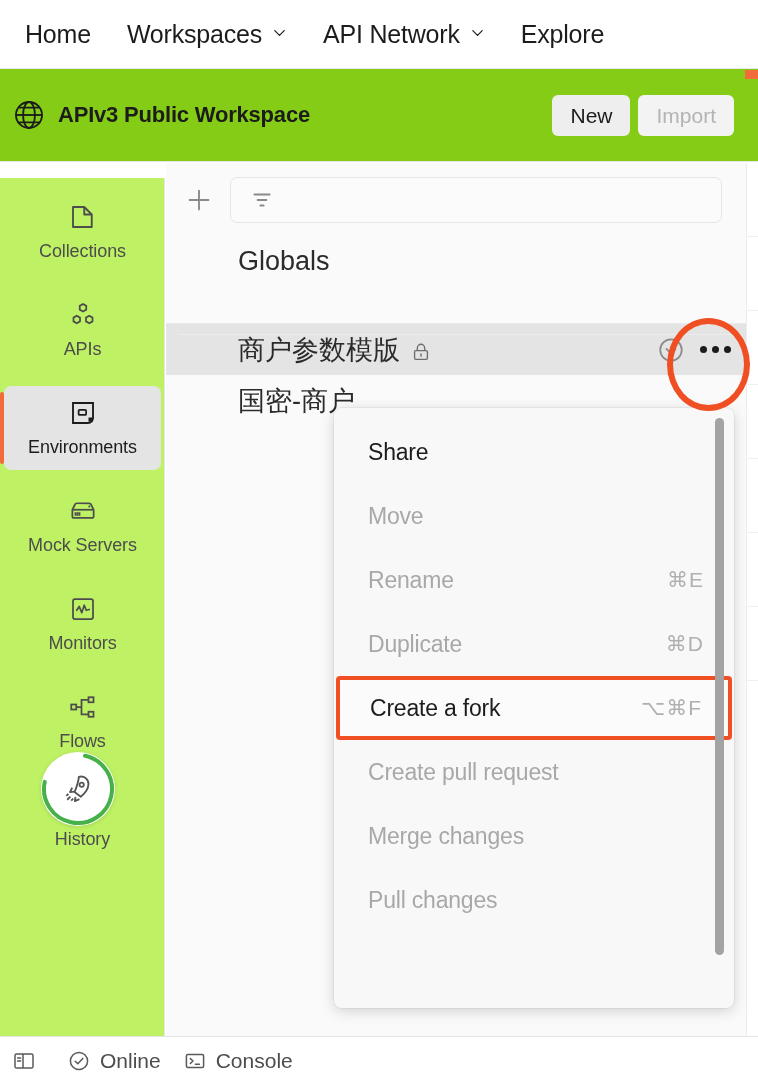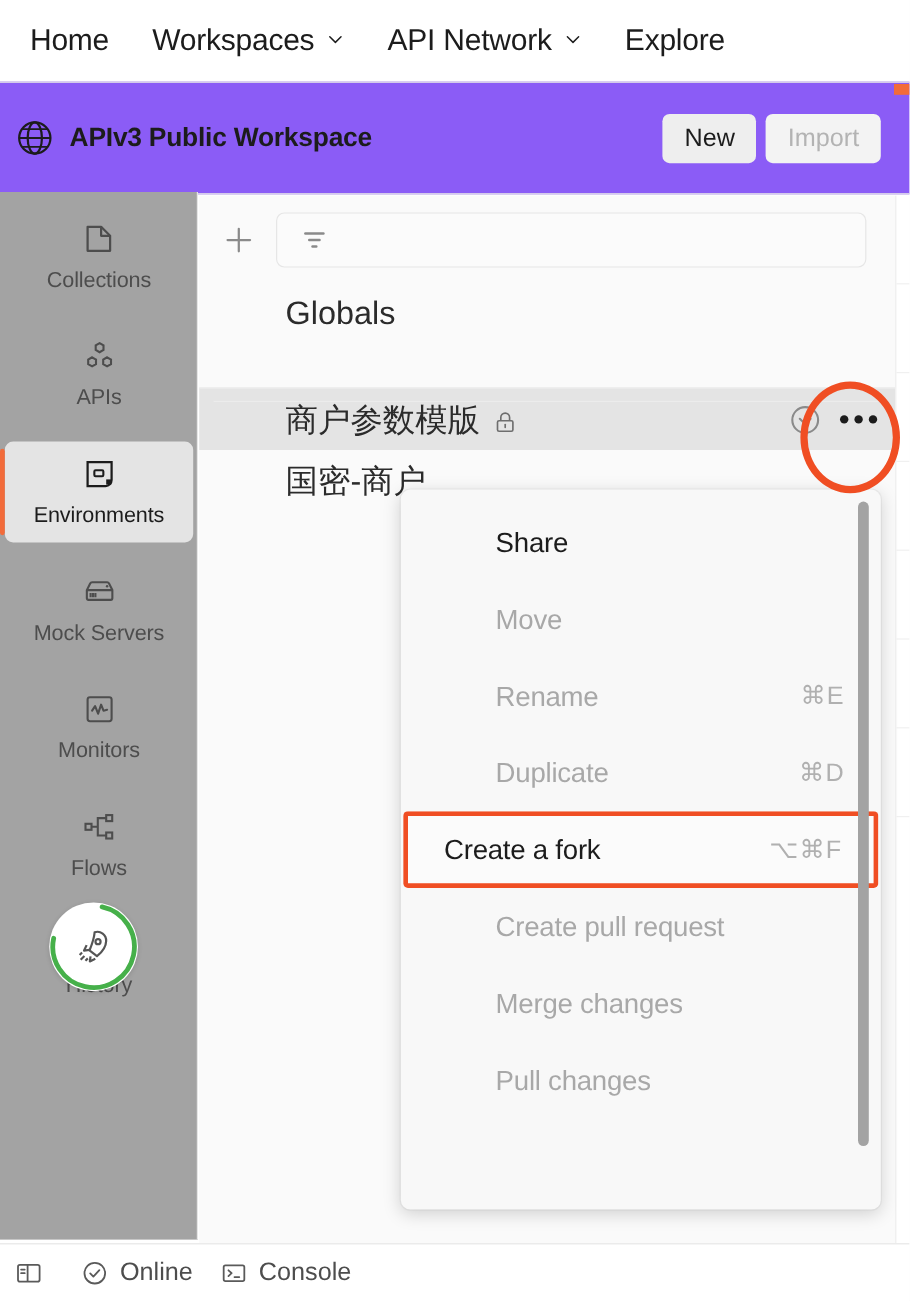--- a/index.html
+++ b/index.html
@@ -22,21 +22,21 @@
     display: flex; align-items: center; gap: 10px;
     font-size: 25px; color: #1c1c1c; letter-spacing: -0.2px;
     cursor: pointer; white-space: nowrap;
   }
   .chev { display: inline-block; width: 15px; height: 15px; position: relative; top: -2px; }
   .chev svg { display: block; }
 
   
   .ws-header {
     position: absolute; left: 0; top: 68px; width: 758px; height: 94px;
-    background: #8b5cf6;
+    background: #84cc16;
     border-top: 1px solid #e6e6e6;
     border-bottom: 1px solid #e6e6e6;
     display: flex; align-items: center;
     padding: 0 24px 0 12px;
   }
   .globe-icon { width: 34px; height: 34px; flex: 0 0 34px; margin-right: 12px; }
   .ws-title { font-size: 22px; font-weight: bold; color: #1c1c1c; letter-spacing: -0.2px; }
   .ws-actions { margin-left: auto; display: flex; gap: 8px; }
   .btn {
     border-radius: 6px; font-size: 21px; padding: 10px 18px;
@@ -45,22 +45,22 @@
   .btn-new { background: #eeeeee; color: #1c1c1c; font-weight: 500; }
   .btn-import { background: #f3f3f3; color: #b3b3b3; }
 
   .accent-strip {
     position: absolute; right: 0; top: 70px; width: 13px; height: 9px;
     background: #f26b3a;
   }
 
   
   .rail {
-    position: absolute; left: 0; top: 160px; width: 165px; height: 873px;
-    background: #a3a3a3;
+    position: absolute; left: 0; top: 178px; width: 165px; height: 873px;
+    background: #bef264;
     border-right: 1px solid #e6e6e6;
     padding-top: 12px;
   }
   .rail-item {
     position: relative; width: 157px; margin: 0 4px 14px 4px;
     padding: 12px 0 12px 0;
     display: flex; flex-direction: column; align-items: center; gap: 9px;
     border-radius: 7px; cursor: pointer;
   }
   .rail-item.active { background: #e4e4e4; }
@@ -136,21 +136,20 @@
   .menu {
     position: absolute; left: 334px; top: 408px; width: 400px; height: 600px;
     background: #f8f8f8; border-radius: 8px;
     box-shadow: 0 3px 14px rgba(0,0,0,0.17), 0 0 0 1px rgba(0,0,0,0.04);
     padding: 12px 0; z-index: 40;
   }
   .menu-item {
     display: flex; align-items: center; height: 64px;
     padding: 0 30px 0 34px; font-size: 23px; cursor: pointer;
     letter-spacing: -0.2px;
-    margin-left: 45px;
   }
   .menu-item.enabled { color: #1c1c1c; }
   .menu-item.disabled { color: #a8a8a8; cursor: default; }
   .menu-shortcut { margin-left: auto; font-size: 21px; color: #b0b0b0; letter-spacing: 1px; }
   .menu-item.highlighted {
     background: #fbfbfb;
     box-shadow: inset 0 0 0 4px #f04e23;
     border-radius: 4px;
     margin: 0 2px;
   }

